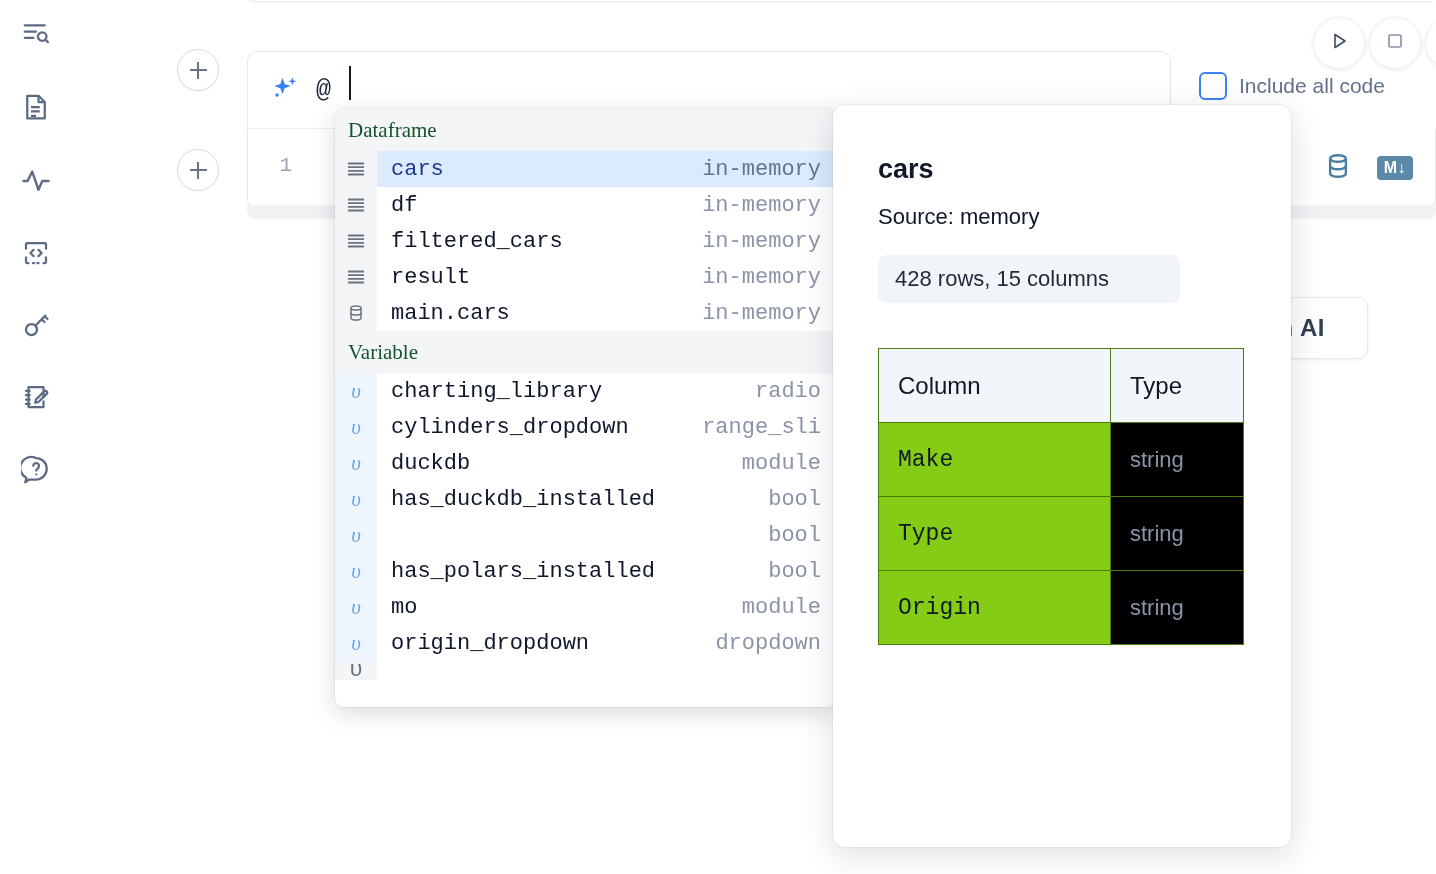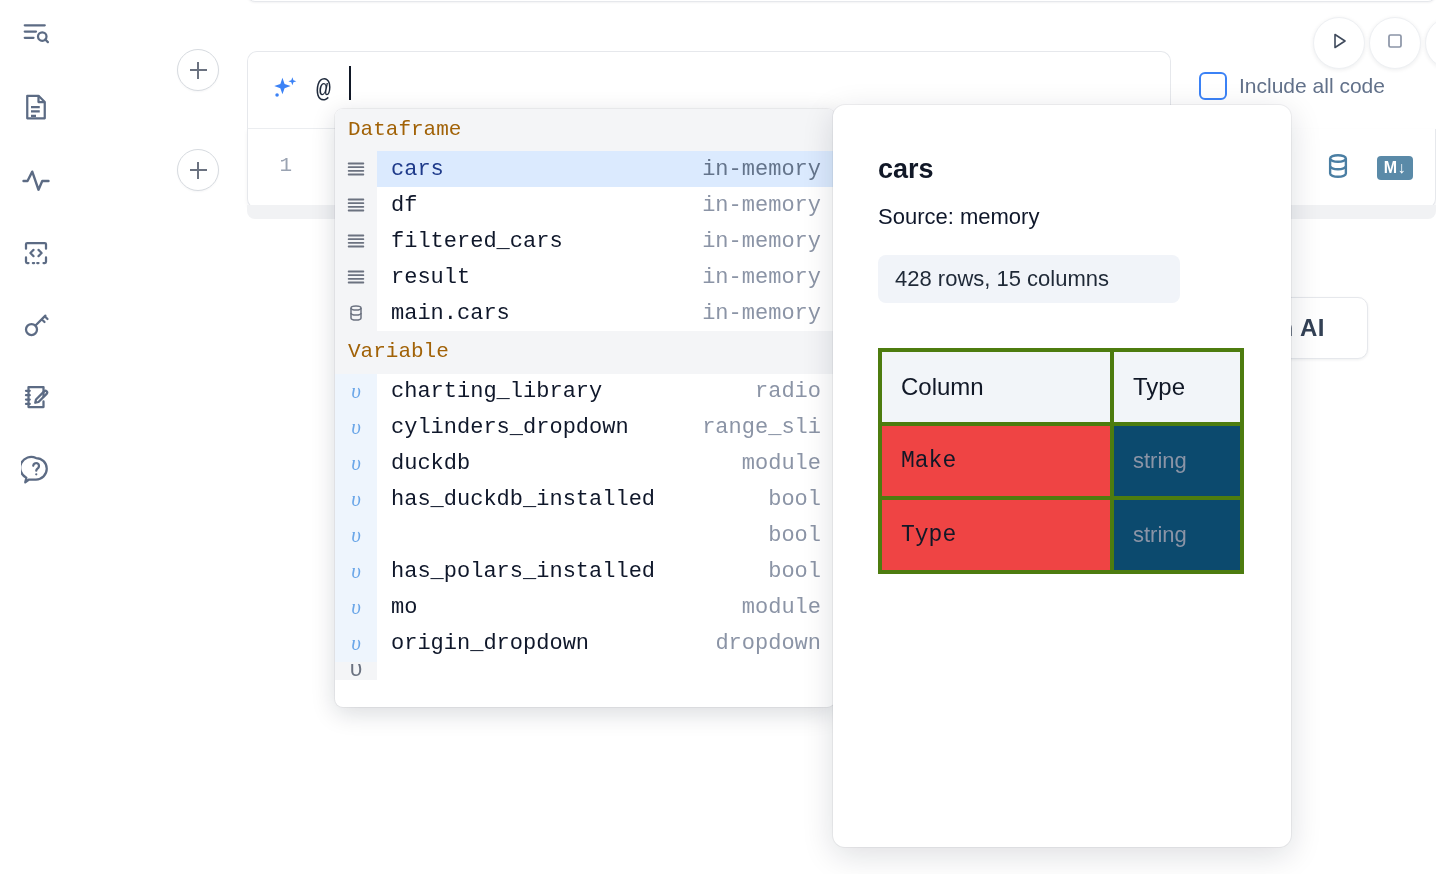--- a/index.html
+++ b/index.html
@@ -134,22 +134,22 @@
 
   
   .ac {
     position: absolute; left: 335px; top: 109px; width: 500px; height: 598px;
     background: #fff; border-radius: 8px;
     box-shadow: 0 6px 24px rgba(15,23,42,.16), 0 0 0 1px rgba(15,23,42,.05);
     overflow: hidden; z-index: 10;
     font-family: "Liberation Mono", monospace;
   }
   .ac-group {
-    background: #f4f5f7; color: #a16207; font-size: 21px;
-    padding: 6px 0 6px 13px; line-height: 1.45;
+    background: #f4f5f7; color: #14532d; font-size: 21px;
+    padding: 6px 0 6px 13px; line-height: 1.45; font-family: Liberation Serif, serif;
   }
   .ac-row {
     display: flex; align-items: center; height: 36px;
     font-size: 22px; color: #0f172a; cursor: pointer; background: #fff;
   }
   .ac-row .ic {
     width: 42px; min-width: 42px; height: 36px;
     display: flex; align-items: center; justify-content: center;
     background: #f4f5f7; color: #6b7280;
   }
@@ -184,31 +184,31 @@
     position: absolute; left: 45px; top: 150px; width: 302px; height: 48px;
     background: #f1f4f9; border-radius: 8px;
     display: flex; align-items: center; padding-left: 17px;
     font-size: 22px; color: #1f2937;
   }
   .doc-table {
     position: absolute; left: 45px; top: 243px; width: 366px;
     border-collapse: collapse;
   }
   .doc-table th, .doc-table td {
-    border: 4px solid #4d7c0f; text-align: left; height: 74px;
+    border: 1px solid #4d7c0f; text-align: left; height: 74px;
     padding-left: 19px; vertical-align: middle;
   }
   .doc-table th { background: #f2f5f9; font-weight: normal; }
   .doc-table th.c1 { width: 232px; font-size: 24px; color: #111827; }
   .doc-table th.c2 { font-size: 24px; color: #111827; }
   .doc-table td.c1 {
     font-family: "Liberation Mono", monospace; font-size: 23px; color: #111827;
-    background: #ef4444;
-  }
-  .doc-table td.c2 { font-size: 22px; color: #8b94a6; background: #0c4a6e; }
+    background: #84cc16;
+  }
+  .doc-table td.c2 { font-size: 22px; color: #8b94a6; background: #000000; }
 </style>
 </head>
 <body>
 
 <div id="root">
 
   <div class="rail">
     <div class="rail-item" style="top:12px">
       <span>
         <svg width="30" height="30" viewBox="0 0 24 24" fill="none" stroke="currentColor" stroke-width="1.8" stroke-linecap="round">
@@ -439,17 +439,21 @@
         </thead>
       <tbody id="doc-body">
           <tr>
             <td class="c1">Make</td>
             <td class="c2">string</td>
           </tr>
           <tr>
             <td class="c1">Type</td>
             <td class="c2">string</td>
           </tr>
+          <tr>
+            <td class="c1">Origin</td>
+            <td class="c2">string</td>
+          </tr>
         </tbody>
     </table>
   </div>
 
 </div>
 
 </body></html>

